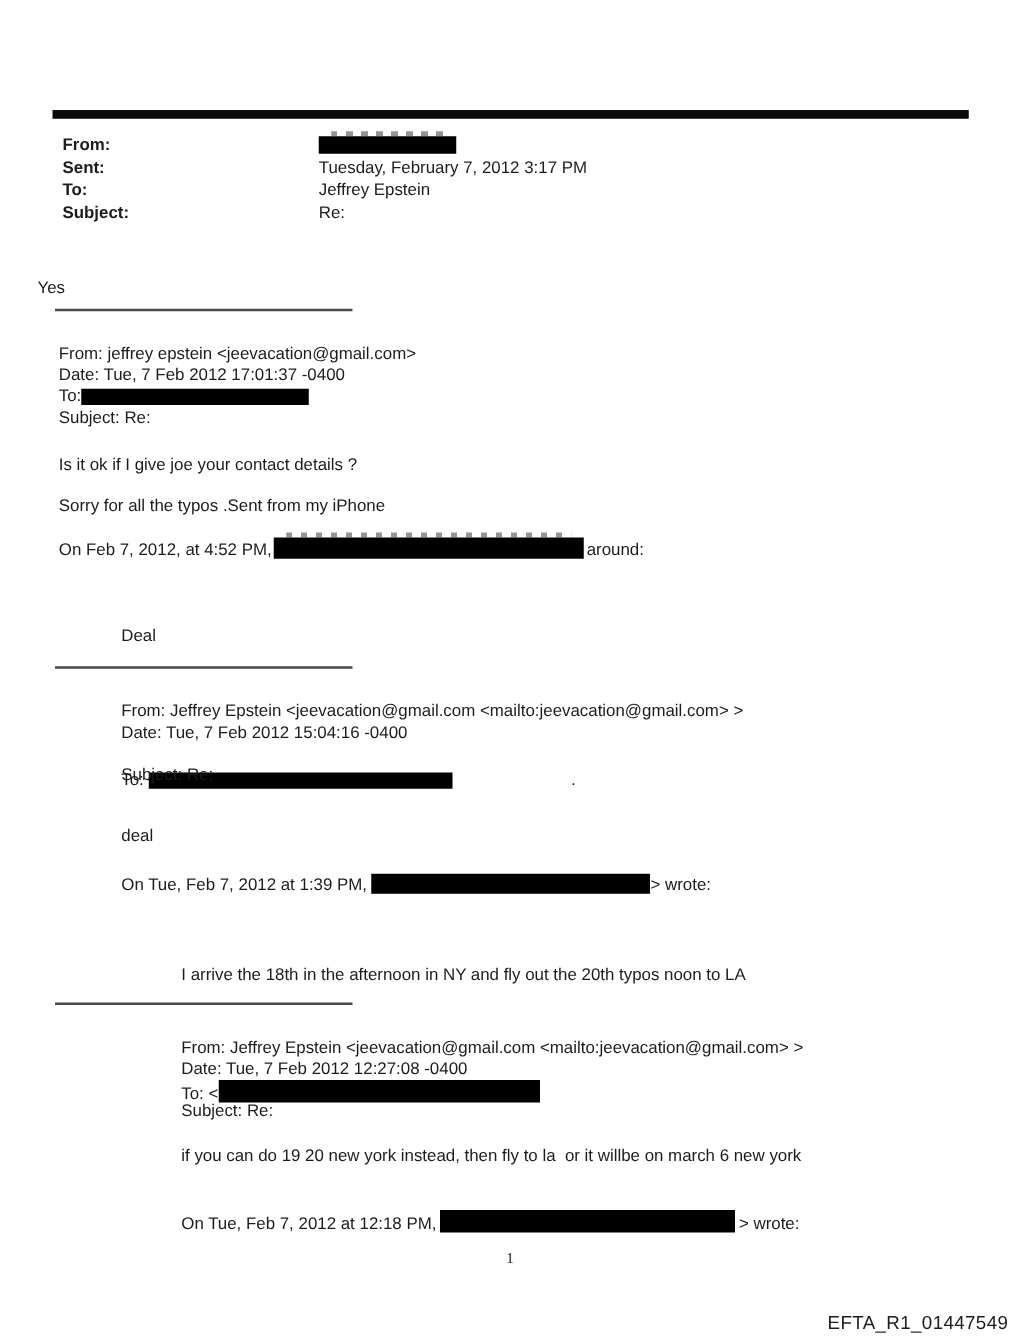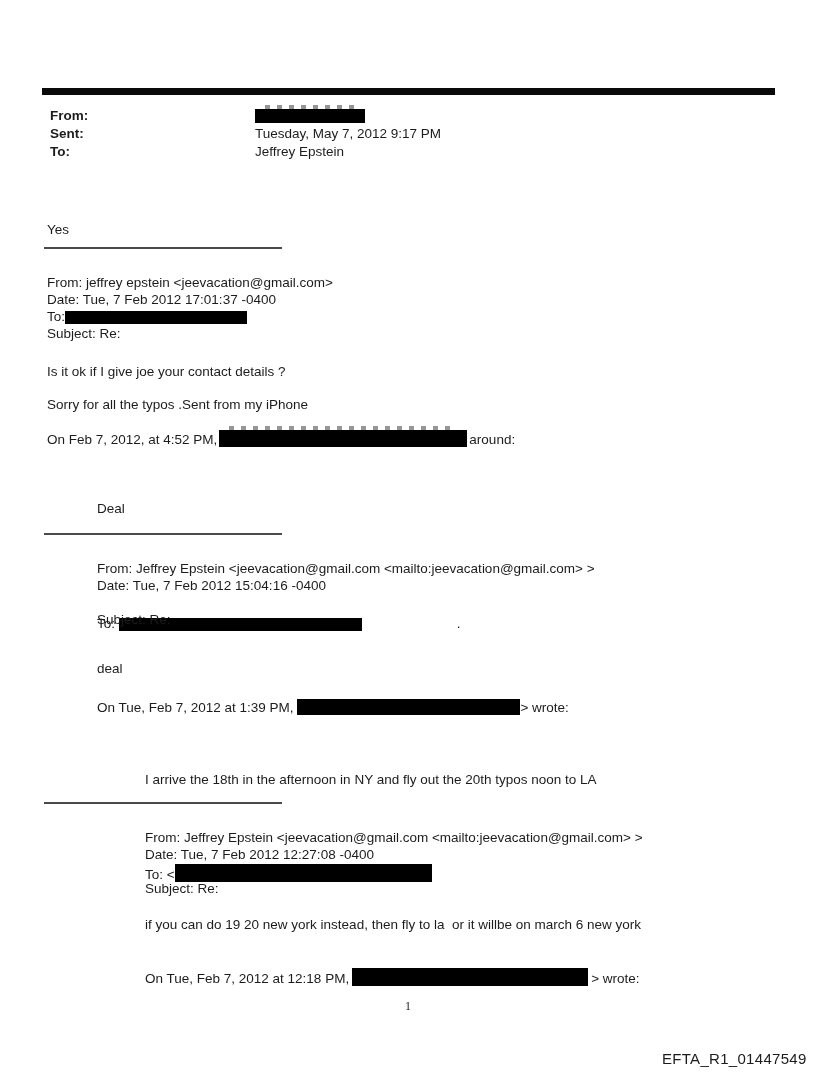--- a/index.html
+++ b/index.html
@@ -36,28 +36,32 @@
 <div class="page">
 
   <div class="rule"></div>
 
   <div class="hrow" style="top:108px">
     <span class="hlabel">From:</span>
     <span class="hval"><span class="redaction trace" style="width:110px;height:14px"></span></span>
   </div>
   <div class="hrow" style="top:126px">
     <span class="hlabel">Sent:</span>
-    <span class="hval">Tuesday, May 7, 2012 9:17 PM</span>
+    <span class="hval">Tuesday, February 7, 2012 3:17 PM</span>
   </div>
   <div class="hrow" style="top:144px">
     <span class="hlabel">To:</span>
     <span class="hval">Jeffrey Epstein</span>
   </div>
+  <div class="hrow" style="top:162px">
+    <span class="hlabel">Subject:</span>
+    <span class="hval">Re:</span>
+  </div>
 
-  <div class="abs" style="top:222px;left:47px">Yes</div>
+  <div class="abs" style="top:222px;left:30px">Yes</div>
 
   <div class="divider" style="top:247px"></div>
 
   <div class="abs" style="top:275px;left:47px">From: jeffrey epstein &lt;jeevacation@gmail.com&gt;</div>
   <div class="abs" style="top:292px;left:47px">Date: Tue, 7 Feb 2012 17:01:37 -0400</div>
   <div class="abs" style="top:309px;left:47px"><span>To:</span><span class="redaction" style="width:182px;height:13px"></span></div>
   <div class="abs" style="top:326px;left:47px">Subject: Re:</div>
 
   <div class="abs" style="top:397px;left:47px">Sorry for all the typos .Sent from my iPhone</div>
   <div class="abs" style="top:364px;left:47px">Is it ok if I give joe your contact details ?</div>

